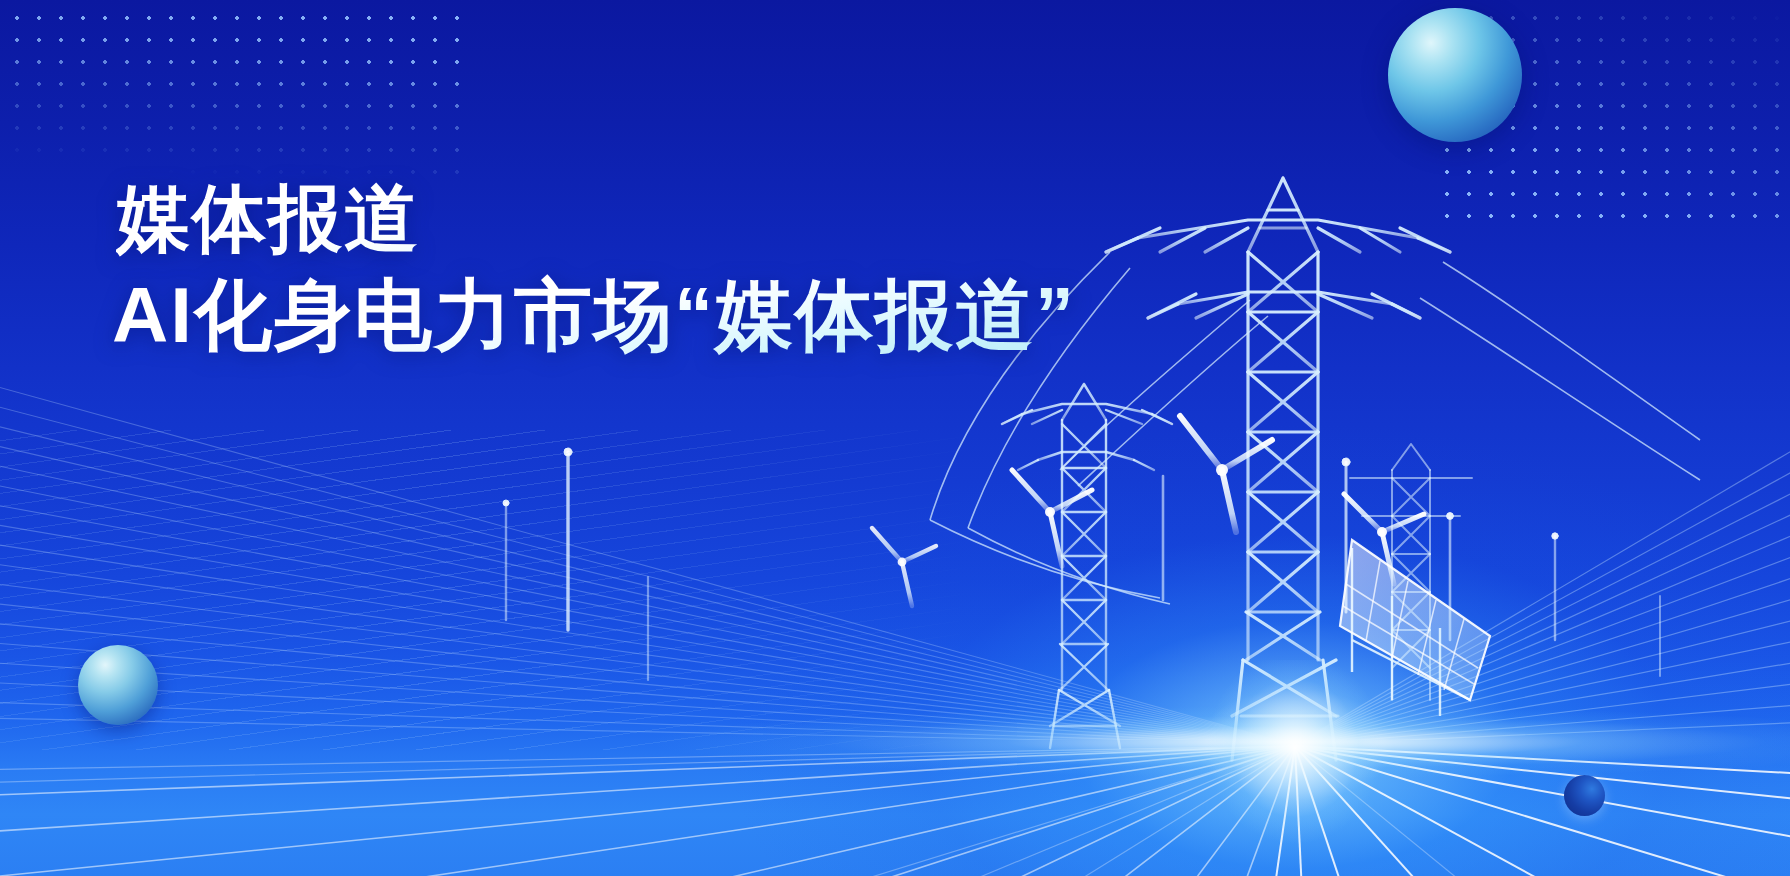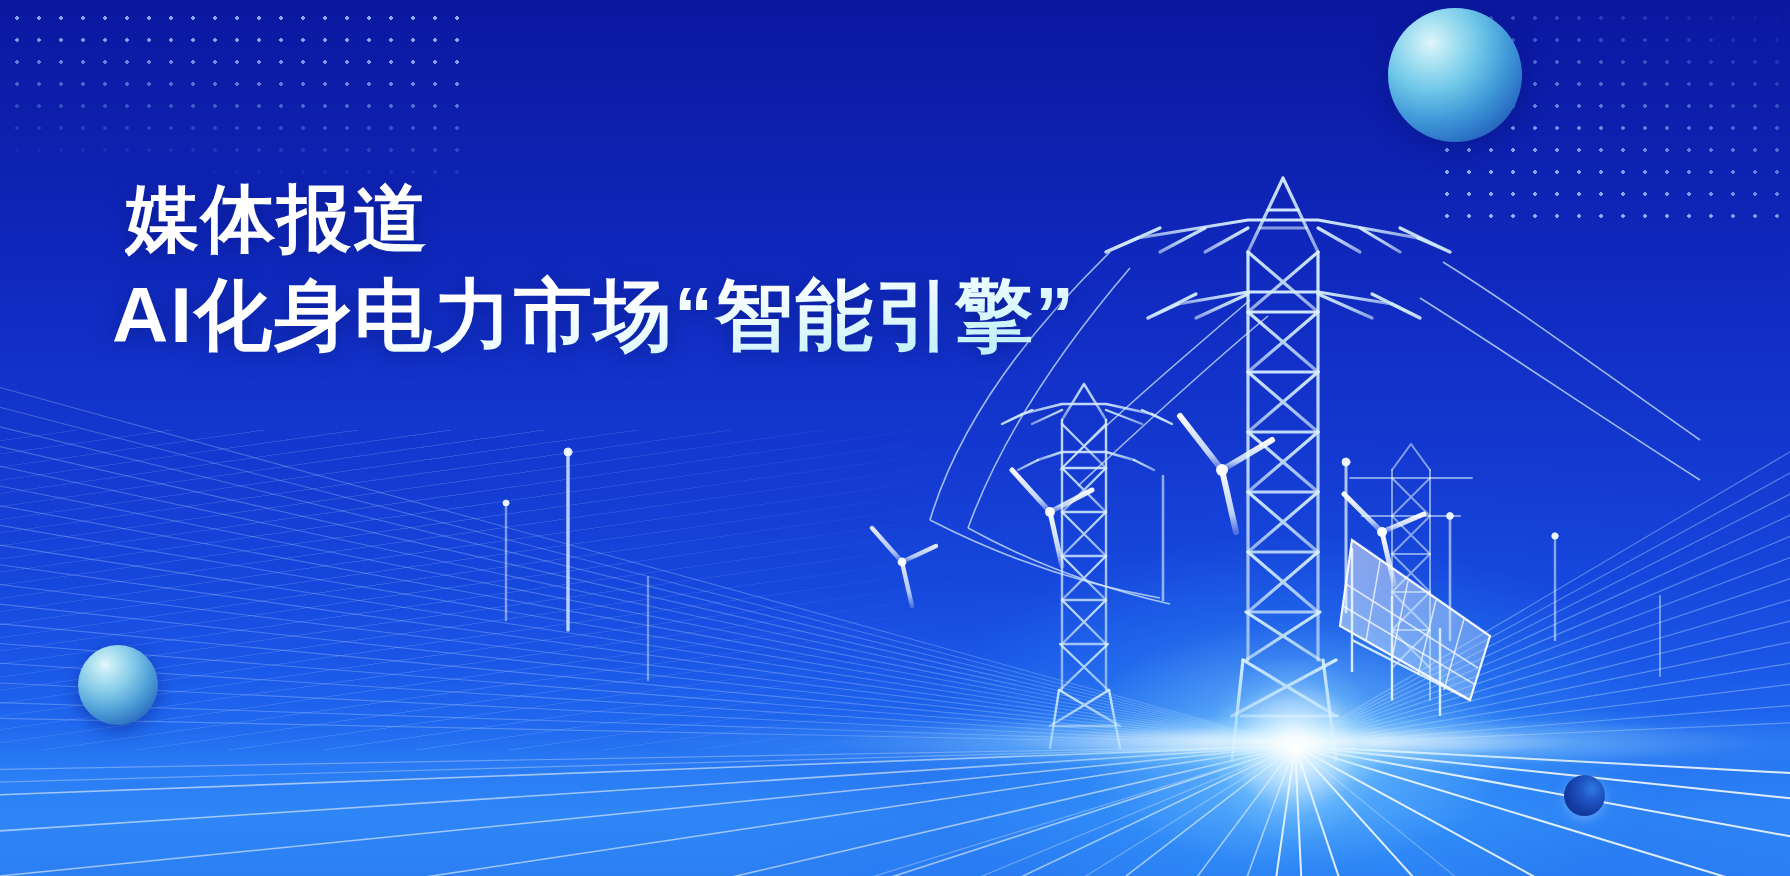--- a/index.html
+++ b/index.html
@@ -108,21 +108,21 @@
     letter-spacing:2px;
     line-height:1.06;
     white-space:nowrap;
     background:linear-gradient(172deg, #ffffff 0%, #ffffff 42%, #e9fbff 62%, #c9f2fb 84%, #bdeefb 100%);
     -webkit-background-clip:text;
             background-clip:text;
     color:transparent;
     -webkit-text-fill-color:transparent;
     filter:drop-shadow(0 3px 10px rgba(4,20,120,0.55));
   }
-  .hl-1{ font-size:74px; margin-left:13px; }
+  .hl-1{ font-size:74px; margin-left:4px; }
   .hl-2{ font-size:78px; margin-top:16px; }
 
   .scanlines{
     position:absolute; left:0; top:430px; width:980px; height:320px;
     background:repeating-linear-gradient(
       -8deg,
       rgba(175,215,255,0.22) 0px,
       rgba(175,215,255,0.22) 1px,
       rgba(0,0,0,0) 1px,
       rgba(0,0,0,0) 13px);
@@ -401,16 +401,16 @@
 
   <div class="dotgrid left"></div>
   <div class="dotgrid right"></div>
 
   <div class="sphere s-tr"></div>
   <div class="sphere s-l"></div>
   <div class="sphere s-br"></div>
 
   <div class="headline">
     <div class="hl-line hl-1">媒体报道</div>
-    <div class="hl-line hl-2">AI化身电力市场“智能引擎”</div>
+    <div class="hl-line hl-2">AI化身电力市场“媒体报道”</div>
   </div>
 
 </div>
 
 </body></html>

